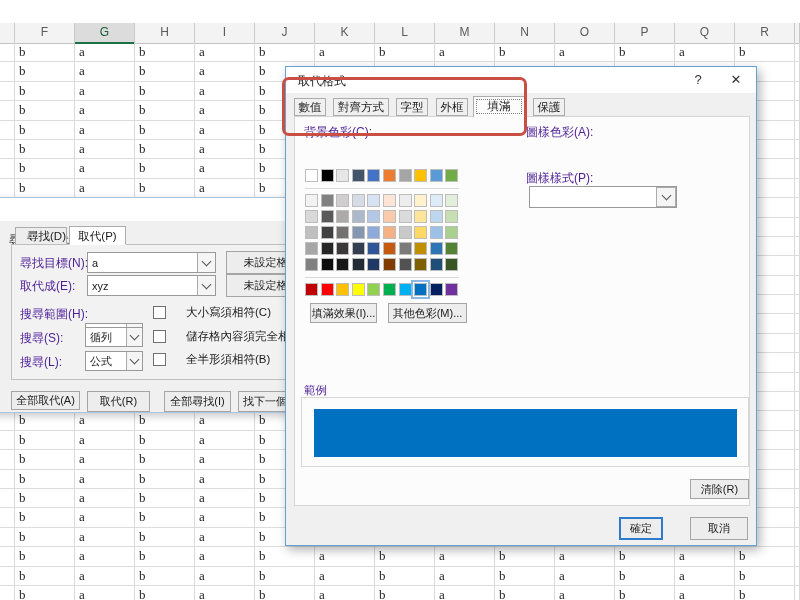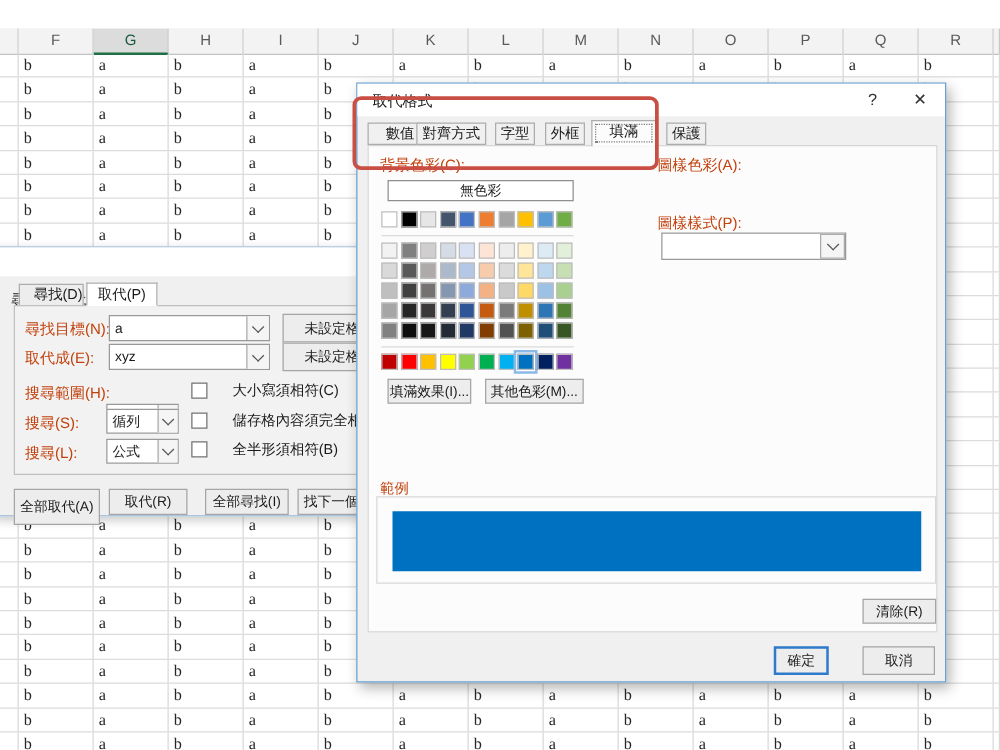--- a/index.html
+++ b/index.html
@@ -17,21 +17,21 @@
   .g-row{display:grid;grid-template-columns:15px repeat(13,60px) 5px;height:19.4px;}
   .g-cell{box-sizing:border-box;border-right:1px solid #D9D9D9;border-bottom:1px solid #DCDCDC;
     font-family:"Liberation Serif","DejaVu Serif",serif;font-size:13px;color:#262626;
     padding-left:4px;line-height:18px;}
   
   .dlg{position:absolute;box-sizing:border-box;background:#F0F0F0;}
   .dlg-title{position:absolute;font-size:12px;color:#1a1a1a;white-space:nowrap;}
   .btn{position:absolute;box-sizing:border-box;background:#EDEDED;border:1px solid #A5A5A5;
     font-size:11px;color:#1a1a1a;text-align:center;display:flex;align-items:center;
     justify-content:center;white-space:nowrap;}
-  .lbl{position:absolute;font-size:12px;color:#c2410c;white-space:nowrap;}
+  .lbl{position:absolute;font-size:12px;color:#4c1d95;white-space:nowrap;}
   .combo{position:absolute;box-sizing:border-box;background:#fff;border:1px solid #999;
     display:flex;align-items:center;}
   .combo .val{flex:1;font-size:11px;color:#1a1a1a;padding-left:4px;overflow:hidden;white-space:nowrap;}
   .combo .val.center{text-align:center;padding-left:0;}
   .arrowbox{box-sizing:border-box;width:18px;align-self:stretch;border-left:1px solid #ABABAB;
     background:#F5F5F5;display:flex;align-items:center;justify-content:center;}
   .chev{width:6px;height:6px;border-right:1.4px solid #555;border-bottom:1.4px solid #555;
     transform:rotate(45deg);margin-top:-3px;}
   .cb-row{position:absolute;display:flex;align-items:center;gap:20px;}
   .cb-box{box-sizing:border-box;width:13px;height:13px;background:#fff;border:1px solid #707070;}
@@ -645,42 +645,41 @@
         <div class="arrowbox" style="width:16px;">
           <div class="chev"></div>
         </div>
       </div>
       <div class="cb-row" style="left:141px;top:107px;">
         <div class="cb-box"></div>
         <div class="cb-lbl">全半形須相符(B)</div>
       </div>
     </div>
 
-    <div class="btn" style="left:18px;top:193px;width:69px;height:29px;">全部取代(A)</div>
+    <div class="btn" style="left:18px;top:193px;width:69px;height:19px;">全部取代(A)</div>
     <div class="btn" style="left:94px;top:193px;width:63px;height:21px;">取代(R)</div>
     <div class="btn" style="left:171px;top:193px;width:67px;height:21px;">全部尋找(I)</div>
     <div class="btn" style="left:245px;top:193px;width:68px;height:21px;">找下一個(F)</div>
   </div>
 
   <div class="dlg" id="format-dialog">
     <div class="titlebar"></div>
     <div class="dlg-title" style="left:12px;top:6px;">取代格式</div>
     <div class="sysbtn" style="left:398px;">?</div>
     <div class="sysbtn" style="left:436px;">✕</div>
 
-    <div class="xtab" style="left:8px;width:52px;">數值</div>
+    <div class="xtab" style="left:8px;width:32px;">數值</div>
     <div class="xtab" style="left:47px;width:56px;">對齊方式</div>
     <div class="xtab" style="left:110px;width:32px;">字型</div>
     <div class="xtab" style="left:150px;width:32px;">外框</div>
     <div class="xtab sel" style="left:187px;width:52px;">填滿</div>
     <div class="xtab" style="left:247px;width:32px;">保護</div>
 
     <div id="tab-page">
       <div class="lbl" style="left:9px;top:7px;">背景色彩(C):</div>
-      <div class="btn" id="no-color-btn">無色彩</div>
 
       <div class="pal">
         <div class="pal-row">
             <div class="swatch" title="#FFFFFF" style="background: rgb(255, 255, 255);"></div>
             <div class="swatch" title="#000000" style="background: rgb(0, 0, 0);"></div>
             <div class="swatch" title="#E7E6E6" style="background: rgb(231, 230, 230);"></div>
             <div class="swatch" title="#44546A" style="background: rgb(68, 84, 106);"></div>
             <div class="swatch" title="#4472C4" style="background: rgb(68, 114, 196);"></div>
             <div class="swatch" title="#ED7D31" style="background: rgb(237, 125, 49);"></div>
             <div class="swatch" title="#A5A5A5" style="background: rgb(165, 165, 165);"></div>

